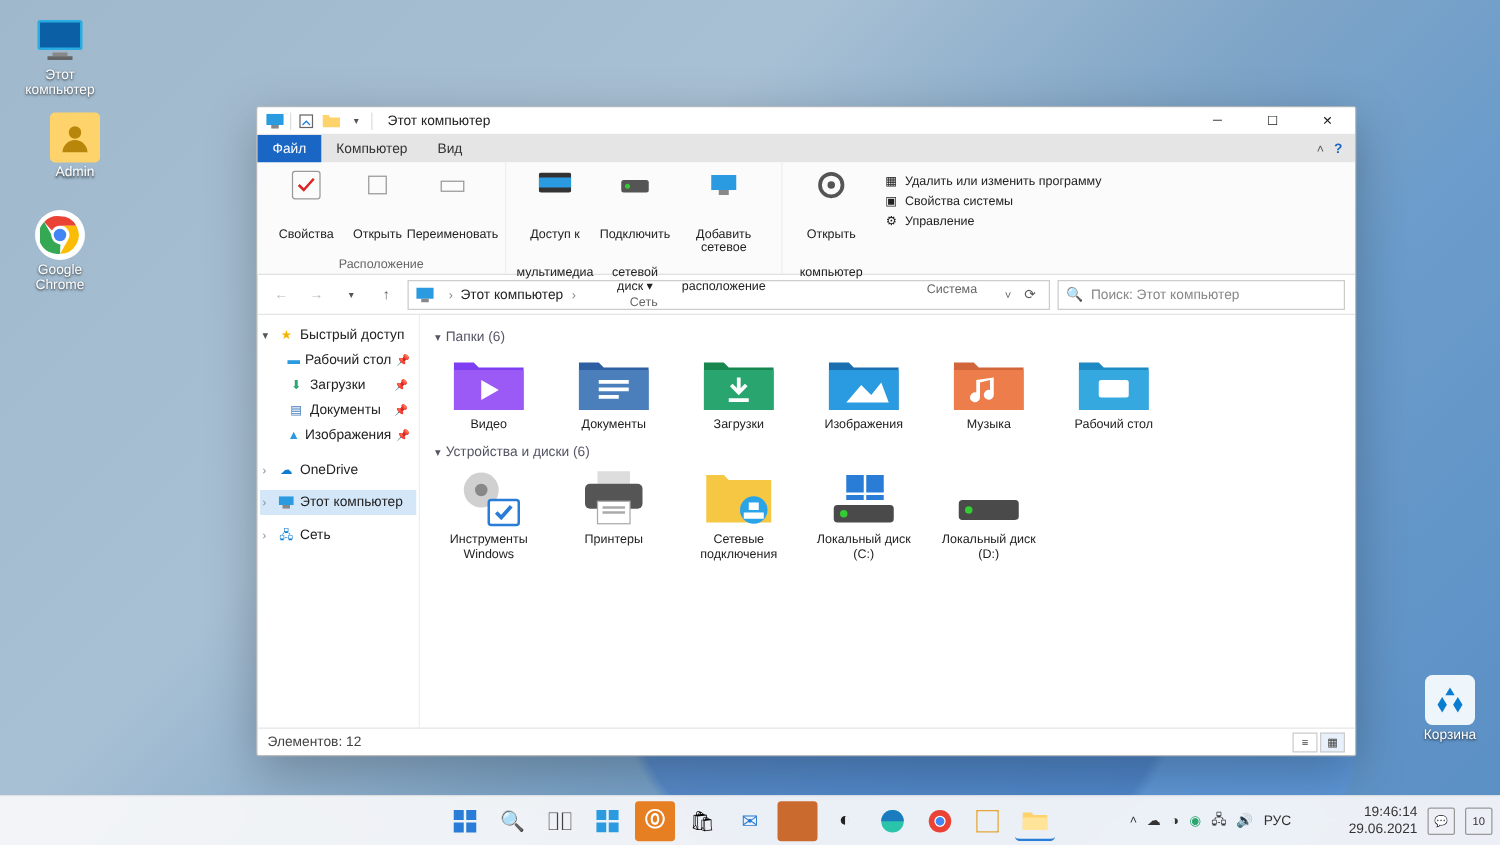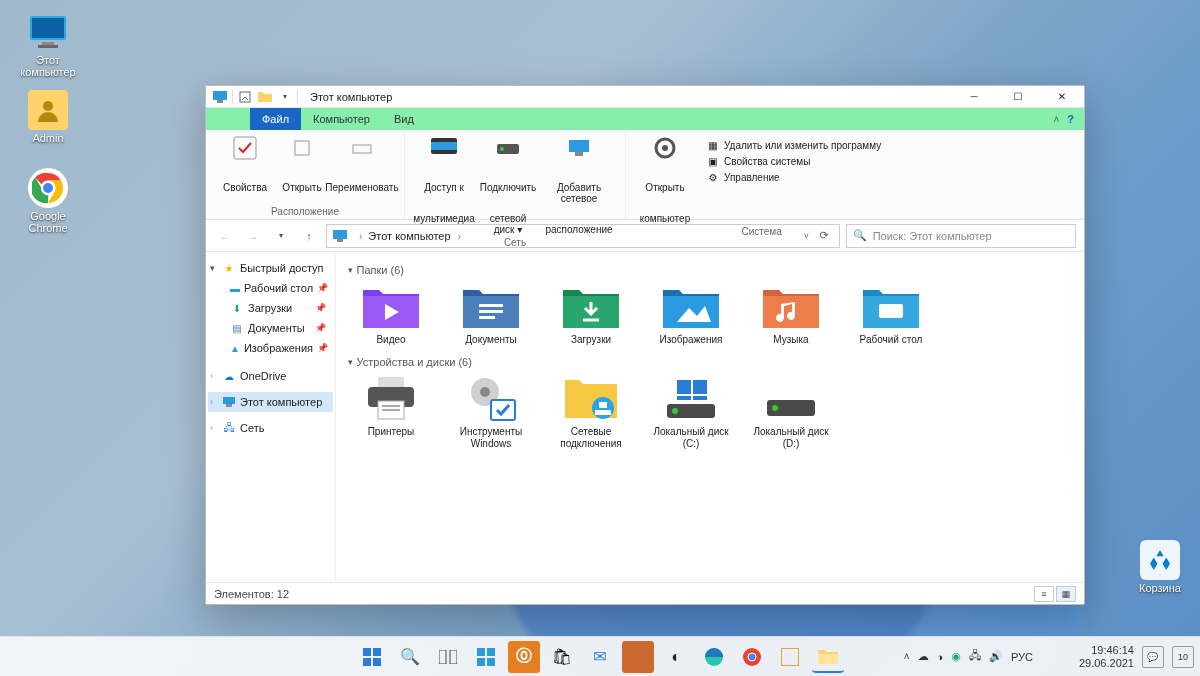--- a/index.html
+++ b/index.html
@@ -39,21 +39,21 @@
     border-bottom:1px solid #e5e5e5;
   }
   .qat { display:flex; align-items:center; gap:4px; padding:0 6px; }
   .qat .q { width:16px; height:16px; display:flex; align-items:center; justify-content:center; font-size:10px; }
   .qat .sep { width:1px; height:14px; background:#ddd; }
   .titlebar .title { margin-left:6px; font-size:11px; }
   .win-ctrls { margin-left:auto; display:flex; }
   .win-ctrls > div { width:44px; height:22px; display:flex; align-items:center; justify-content:center; font-size:10px; }
 
   
-  .tabs { height:22px; display:flex; background:#86efac;padding-left:44px; }
+  .tabs { height:22px; display:flex; background:#e5e5e5; }
   .tab { padding:0 12px; line-height:22px; color:#333; }
   .tab.active { background:#1a66c4; color:#fff; }
   .ribbon-ctrl { margin-left:auto; display:flex; align-items:center; gap:8px; padding:0 10px; color:#555; }
 
   
   .ribbon { height:90px; background:#fbfbfb; border-bottom:1px solid #e0e0e0; display:flex; font-size:10px; }
   .rgroup { padding:4px 10px 2px; display:flex; flex-direction:column; align-items:center; border-right:1px solid #eee; }
   .rgroup .items { display:flex; gap:6px; align-items:flex-start; flex:1; }
   .rbtn { display:flex; flex-direction:column; align-items:center; width:58px; text-align:center; gap:20px; line-height:11px; }
   .rbtn .ricon { width:28px; height:28px; display:flex; align-items:center; justify-content:center; font-size:18px; }
@@ -120,21 +120,21 @@
   <div class="dicon">
     <svg width="40" height="36" viewBox="0 0 40 36">
         <rect x="2" y="2" width="36" height="24" rx="2" fill="#29abe2"></rect>
         <rect x="4" y="4" width="32" height="20" fill="#0b5fa5"></rect>
         <rect x="14" y="28" width="12" height="3" fill="#888"></rect>
         <rect x="10" y="31" width="20" height="3" fill="#666"></rect>
       </svg>
   </div>
   <span>Этот компьютер</span>
 </div>
-<div class="desktop-icon" style="left:12px; top:90px">
+<div class="desktop-icon" style="left:24px; top:90px">
   <div class="dicon" style="background:#ffd36b">
     <svg width="24" height="24" viewBox="0 0 24 24">
         <circle cx="12" cy="8" r="5" fill="#b8860b"></circle>
         <path d="M2 24a10 10 0 0120 0" fill="#b8860b"></path>
       </svg>
   </div>
   <span>Admin</span>
 </div>
 <div class="desktop-icon" style="left:12px; top:168px">
   <div class="dicon" style="background:#fff;border-radius:50%">
@@ -447,41 +447,41 @@
         </div>
       </div>
 
       <div class="section-hdr" style="margin-top:8px">
         <span class="chev">▾</span>
           <span>Устройства и диски (6)</span>
       </div>
       <div class="grid">
         <div class="tile">
           <div class="ticon">
+              <svg width="56" height="48">
+                <circle cx="22" cy="18" r="14" fill="#d0d0d0"></circle>
+                <circle cx="22" cy="18" r="5" fill="#888"></circle>
+                <rect x="28" y="26" width="24" height="20" rx="2" fill="#fff" stroke="#2a7dd6" stroke-width="2"></rect>
+                <path d="M34 36l4 4 8-9" stroke="#2a7dd6" stroke-width="3" fill="none"></path>
+              </svg>
+            </div>
+          <span>Инструменты</span>
+          <span>Windows</span>
+        </div>
+        <div class="tile">
+          <div class="ticon">
               <svg width="54" height="46">
                 <rect x="14" y="2" width="26" height="10" fill="#ddd"></rect>
                 <rect x="4" y="12" width="46" height="20" rx="4" fill="#555"></rect>
                 <rect x="14" y="26" width="26" height="18" fill="#fff" stroke="#aaa"></rect>
                 <rect x="18" y="30" width="18" height="2" fill="#aaa"></rect>
                 <rect x="18" y="34" width="18" height="2" fill="#aaa"></rect>
               </svg>
             </div>
           <span>Принтеры</span>
-        </div>
-        <div class="tile">
-          <div class="ticon">
-              <svg width="56" height="48">
-                <circle cx="22" cy="18" r="14" fill="#d0d0d0"></circle>
-                <circle cx="22" cy="18" r="5" fill="#888"></circle>
-                <rect x="28" y="26" width="24" height="20" rx="2" fill="#fff" stroke="#2a7dd6" stroke-width="2"></rect>
-                <path d="M34 36l4 4 8-9" stroke="#2a7dd6" stroke-width="3" fill="none"></path>
-              </svg>
-            </div>
-          <span>Инструменты</span>
-          <span>Windows</span>
         </div>
         <div class="tile">
           <div class="ticon">
               <svg width="56" height="48">
                 <path d="M2 6h14l4 4h34v34H2z" fill="#f5c742"></path>
                 <circle cx="40" cy="34" r="11" fill="#2aa4e8"></circle>
                 <rect x="36" y="28" width="8" height="6" fill="#fff"></rect>
                 <rect x="32" y="36" width="16" height="5" fill="#fff"></rect>
               </svg>
             </div>

